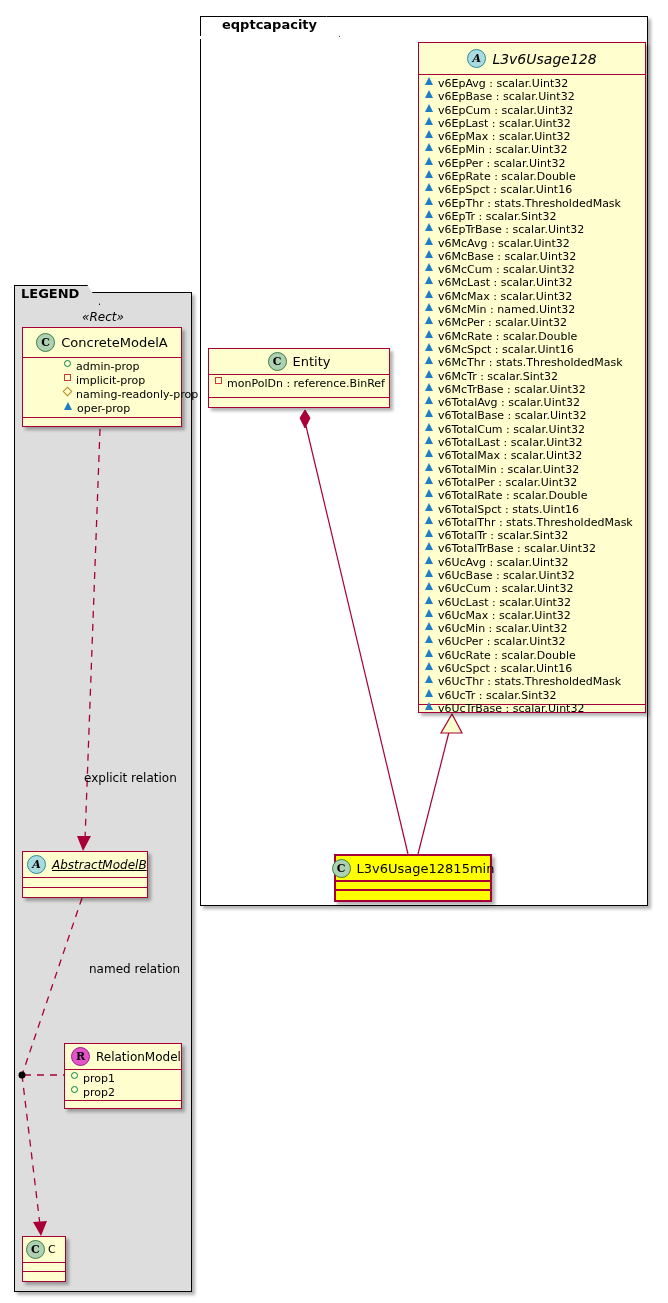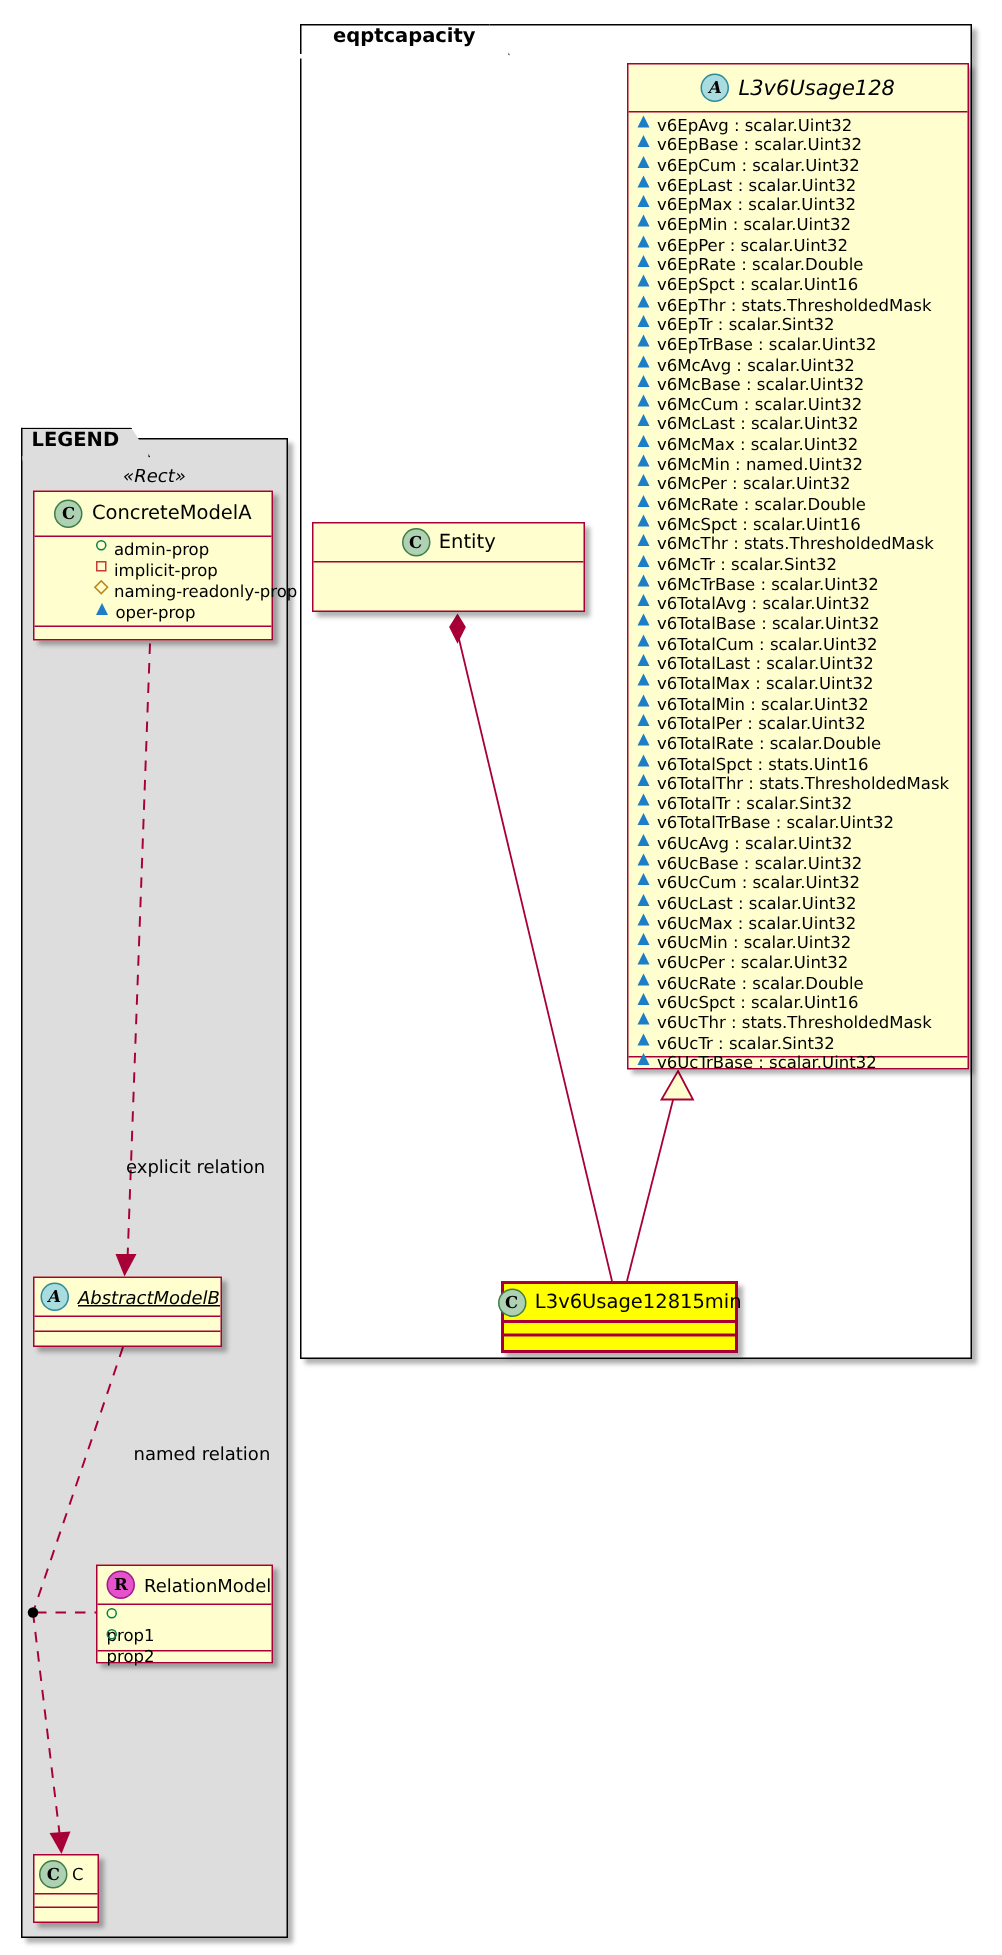--- a/index.html
+++ b/index.html
@@ -116,21 +116,21 @@
   #class-abstractmodelb{left:22px;top:851px;width:126px;height:47px;}
   #class-abstractmodelb .hdr{height:26px;justify-content:flex-start;padding-left:4px;}
   #class-abstractmodelb .hdr .title{font-style:italic;font-size:12px;text-decoration:underline;}
   #class-abstractmodelb .attrs{height:10px;}
   #class-abstractmodelb .methods{height:9px;}
 
   #class-relationmodel{left:64px;top:1043px;width:118px;height:66px;}
   #class-relationmodel .hdr{height:26px;justify-content:flex-start;padding-left:6px;}
   #class-relationmodel .hdr .title{font-size:12px;}
   #class-relationmodel .attrs{height:31px;}
-  #class-relationmodel .attrs .row{height:14px;flex-direction:column;}
+  #class-relationmodel .attrs .row{height:14px;}
   #class-relationmodel .methods{height:7px;}
 
   #class-c{left:22px;top:1236px;width:44px;height:46px;}
   #class-c .hdr{height:26px;justify-content:flex-start;padding-left:3px;gap:3px;}
   #class-c .hdr .title{font-size:11px;}
   #class-c .attrs{height:9px;}
   #class-c .methods{height:9px;}
 
   
   .edge-label{font-size:12px;color:#000;white-space:nowrap;}
@@ -382,20 +382,26 @@
       </div>
     </div>
   <div class="methods"></div>
 </div>
 
 <div class="abs uml" id="class-entity">
   <div class="hdr">
     <span class="badge badge-C">C</span>
     <span class="title">Entity</span>
   </div>
+  <div class="attrs">
+      <div class="row">
+        <span class="m m-sq-red"></span>
+        <span>monPolDn : reference.BinRef</span>
+      </div>
+    </div>
   <div class="methods"></div>
 </div>
 
 <div class="abs uml" id="class-l3v6usage12815min">
   <div class="hdr">
     <span class="badge badge-C">C</span>
     <span class="title">L3v6Usage12815min</span>
   </div>
   <div class="attrs"></div>
   <div class="methods"></div>

